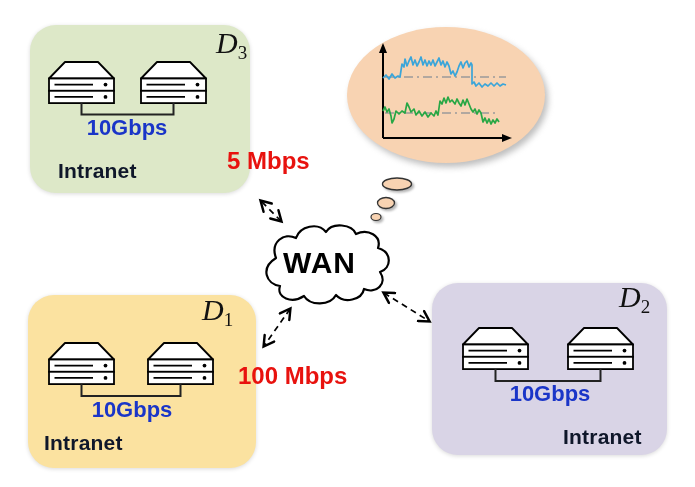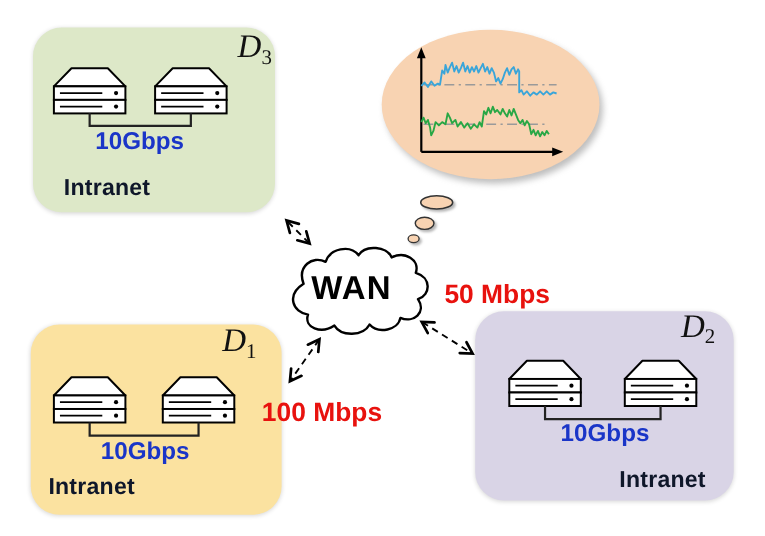--- a/index.html
+++ b/index.html
@@ -91,25 +91,25 @@
     <path d="M81.5,384 V396 H180.5 V384" fill="none" stroke="#222" stroke-width="2"></path>
 
     <use href="#server-icon" x="462" y="327"></use>
     <use href="#server-icon" x="567" y="327"></use>
     <path d="M495.5,369 V381 H600.5 V369" fill="none" stroke="#222" stroke-width="2"></path>
   </svg>
 
   <div class="lbl dc-name" style="left:216px;top:27px;"><span>D</span><sub>3</sub></div>
   <div class="lbl gbps" style="left:85px;top:116px;width:84px;">10Gbps</div>
   <div class="lbl intranet" style="left:58px;top:160px;">Intranet</div>
+  <div class="lbl wanbw" style="left:227px;top:148px;">5 Mbps</div>
 
 
   <div class="lbl wan-label" style="left:283px;top:247px;width:80px;">WAN</div>
 
-  <div class="lbl wanbw" style="left:404px;top:255px;">50 Mbps</div>
 
   <div class="lbl dc-name" style="left:202px;top:294px;"><span>D</span><sub>1</sub></div>
   <div class="lbl gbps" style="left:90px;top:398px;width:84px;">10Gbps</div>
   <div class="lbl intranet" style="left:44px;top:432px;">Intranet</div>
   <div class="lbl wanbw" style="left:238px;top:363px;">100 Mbps</div>
 
   <div class="lbl dc-name" style="left:619px;top:281px;text-align:center;"><span>D</span><sub>2</sub></div>
   <div class="lbl gbps" style="left:506px;top:382px;width:88px;">10Gbps</div>
   <div class="lbl intranet" style="left:563px;top:426px;">Intranet</div>
 

